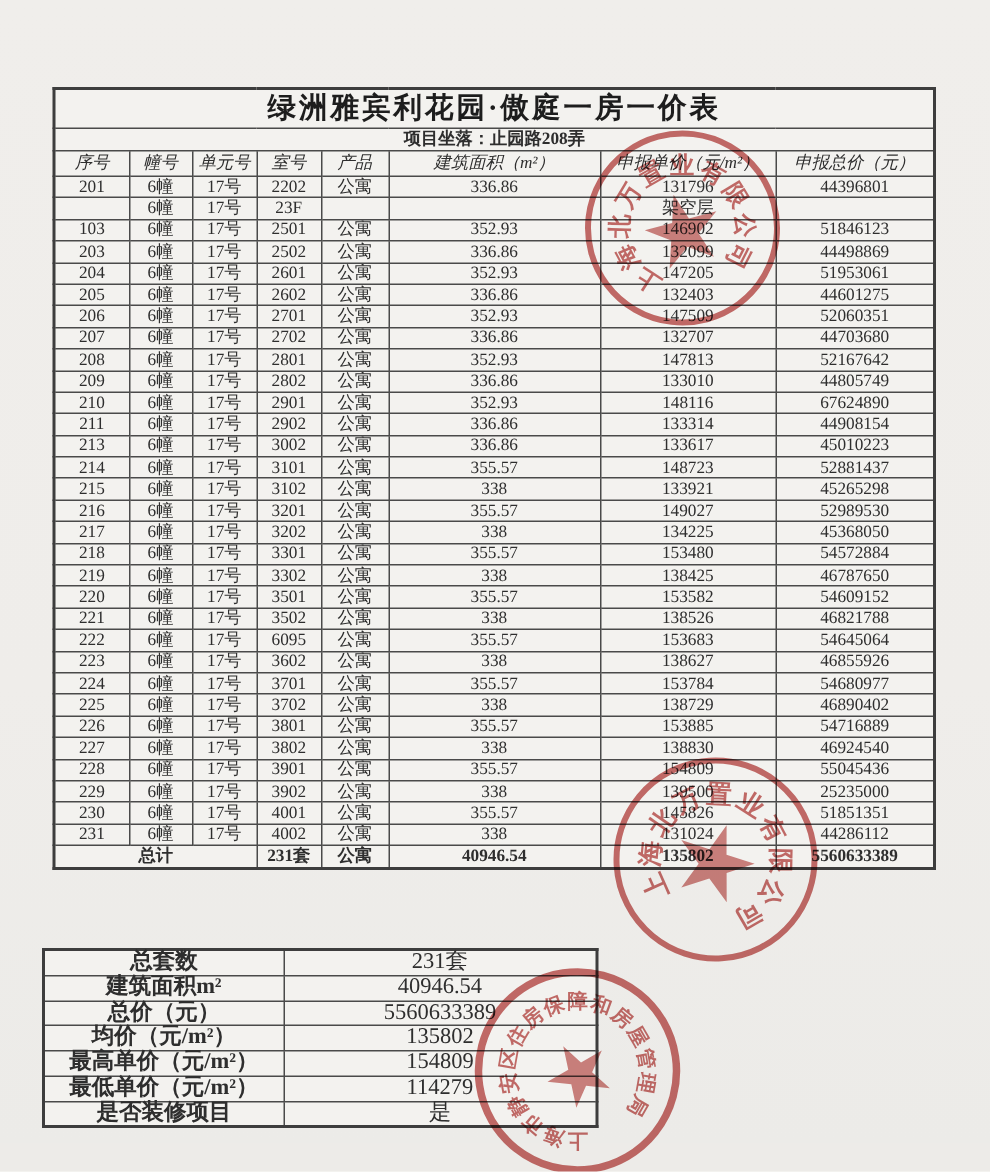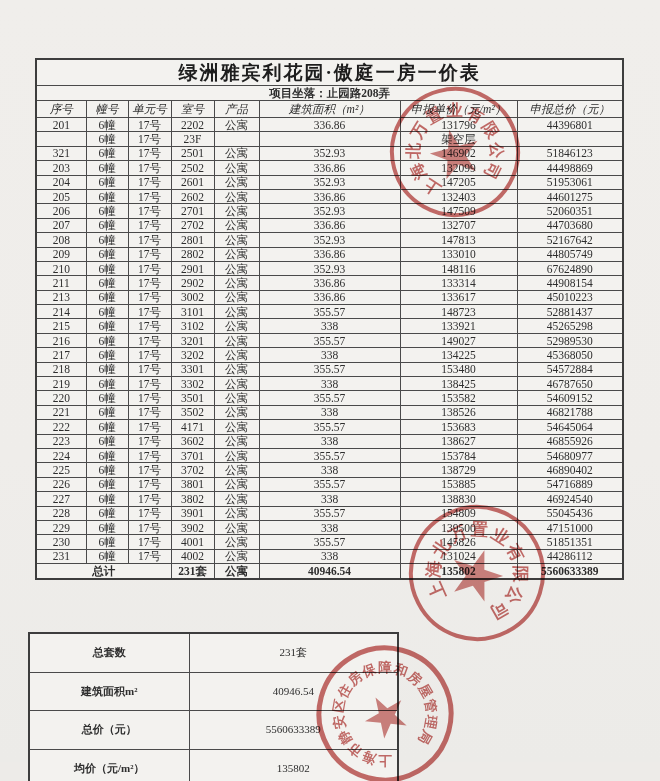--- a/index.html
+++ b/index.html
@@ -23,21 +23,21 @@
   .title-row td{font-size:19px;font-weight:bold;height:25px;letter-spacing:2px;color:#1d1d1d;}
   .subtitle-row td{font-weight:bold;height:14px;}
   .header-row th{height:16px;font-style:italic;}
   .total-row td{font-weight:bold;font-family:Liberation Serif, serif;}
   .summary-table{
     position:absolute;left:28px;top:632px;width:369px;
     border:2px solid #3d3d3d;background:#f3f2ef;
   }
   .summary-table td{
     border:1px solid #4a4a4a;text-align:center;color:#2e2e2e;
-    font-size:11px;padding:12px;height:13.6px;line-height:1.05;
+    font-size:15px;padding:0;height:13.6px;line-height:1.05;
   }
   .summary-table td.lbl{font-weight:bold;}
   .stamp{position:absolute;mix-blend-mode:multiply;opacity:0.8;pointer-events:none;}
 </style>
 </head>
 <body>
 
 <div class="page">
 
   <table class="price-table">
@@ -82,21 +82,21 @@
           <td></td>
           <td>6幢</td>
           <td>17号</td>
           <td>23F</td>
           <td></td>
           <td></td>
           <td>架空层</td>
           <td></td>
         </tr>
         <tr>
-          <td>321</td>
+          <td>103</td>
           <td>6幢</td>
           <td>17号</td>
           <td>2501</td>
           <td>公寓</td>
           <td>352.93</td>
           <td>146902</td>
           <td>51846123</td>
         </tr>
         <tr>
           <td>203</td>
@@ -275,21 +275,21 @@
           <td>3502</td>
           <td>公寓</td>
           <td>338</td>
           <td>138526</td>
           <td>46821788</td>
         </tr>
         <tr>
           <td>222</td>
           <td>6幢</td>
           <td>17号</td>
-          <td>4171</td>
+          <td>6095</td>
           <td>公寓</td>
           <td>355.57</td>
           <td>153683</td>
           <td>54645064</td>
         </tr>
         <tr>
           <td>223</td>
           <td>6幢</td>
           <td>17号</td>
           <td>3602</td>
@@ -349,21 +349,21 @@
           <td>55045436</td>
         </tr>
         <tr>
           <td>229</td>
           <td>6幢</td>
           <td>17号</td>
           <td>3902</td>
           <td>公寓</td>
           <td>338</td>
           <td>139500</td>
-          <td>47151000</td>
+          <td>25235000</td>
         </tr>
         <tr>
           <td>230</td>
           <td>6幢</td>
           <td>17号</td>
           <td>4001</td>
           <td>公寓</td>
           <td>355.57</td>
           <td>145826</td>
           <td>51851351</td>

